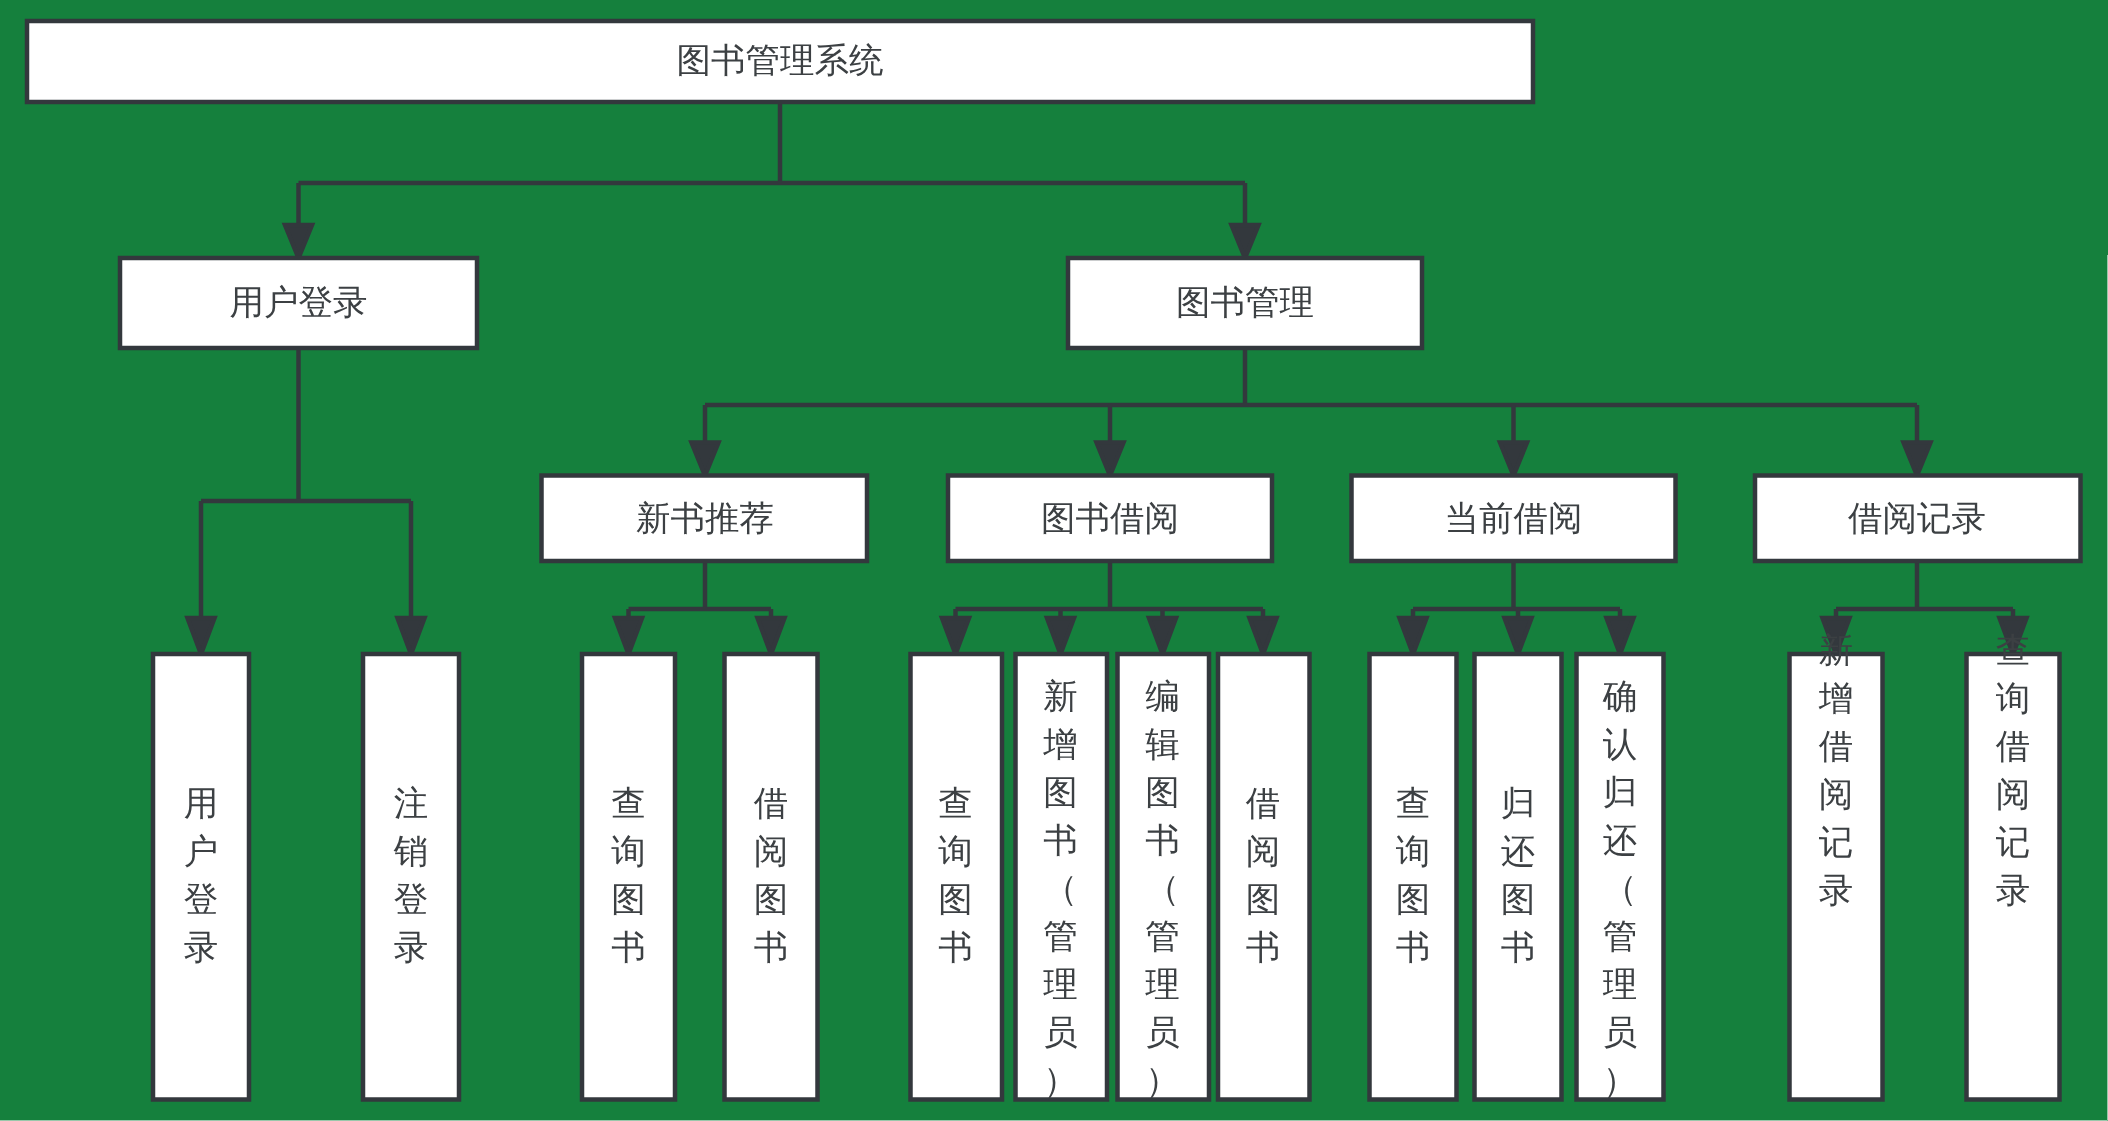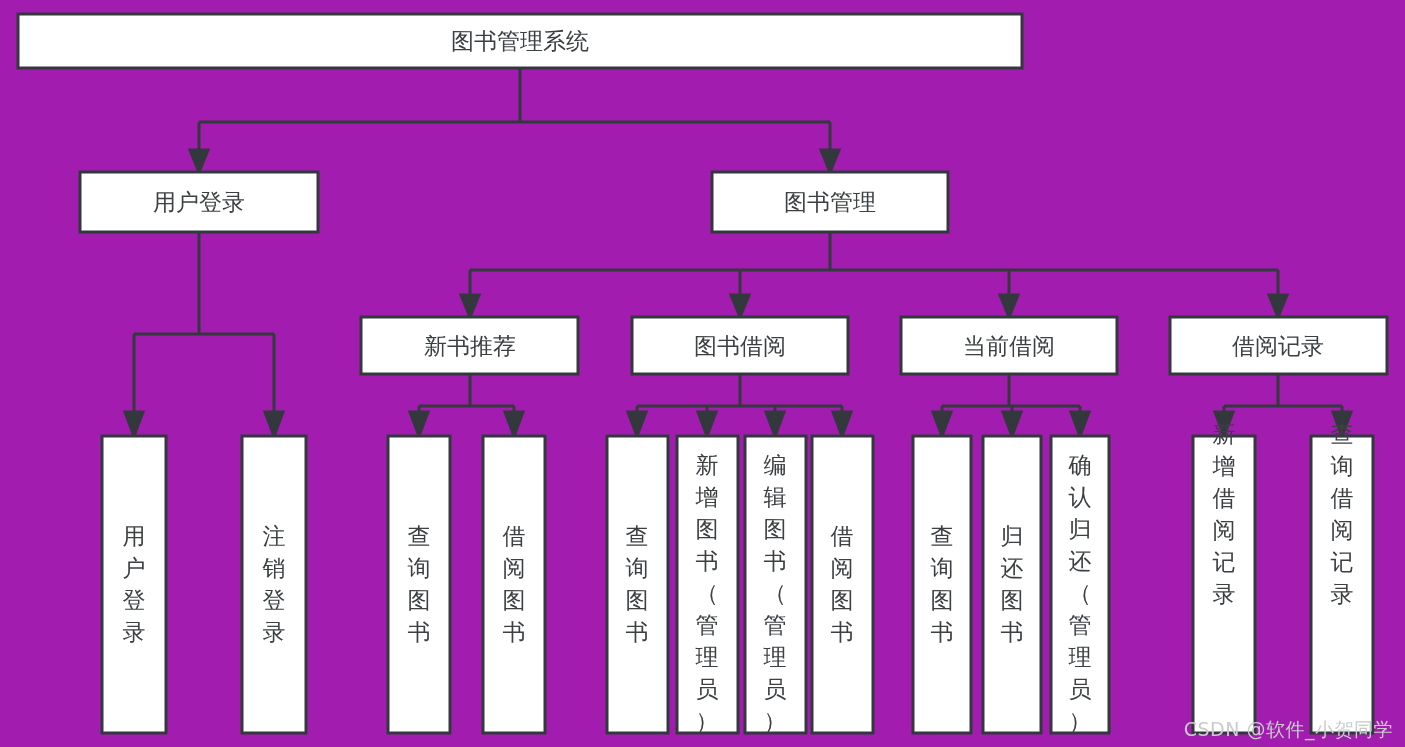--- a/index.html
+++ b/index.html
@@ -7,21 +7,21 @@
     padding: 0;
     background: #ffffff;
   }
   body {
     font-family: "DejaVu Sans", "Liberation Sans", sans-serif;
   }
   #diagram-root {
     position: relative;
     width: 1405px;
     height: 747px;
-    background: #a21caf;
+    background: #15803d;
     overflow: hidden;
   }
   svg.canvas {
     position: absolute;
     left: 0;
     top: 0;
     width: 1405px;
     height: 747px;
   }
   .node-rect {
@@ -209,14 +209,13 @@
         <rect class="node-rect" x="1193" y="436" width="62" height="297"></rect>
         <text class="node-label label-v vtext" x="1224" y="435"><tspan x="1224" y="435">新</tspan><tspan x="1224" y="467">增</tspan><tspan x="1224" y="499">借</tspan><tspan x="1224" y="531">阅</tspan><tspan x="1224" y="563">记</tspan><tspan x="1224" y="595">录</tspan></text>
       </g>
       <g>
         <rect class="node-rect" x="1311" y="436" width="62" height="297"></rect>
         <text class="node-label label-v vtext" x="1342" y="435"><tspan x="1342" y="435">查</tspan><tspan x="1342" y="467">询</tspan><tspan x="1342" y="499">借</tspan><tspan x="1342" y="531">阅</tspan><tspan x="1342" y="563">记</tspan><tspan x="1342" y="595">录</tspan></text>
       </g>
     </g>
   </svg>
 
-  <div class="watermark">CSDN @软件_小贺同学</div>
 </div>
 
 </body></html>

